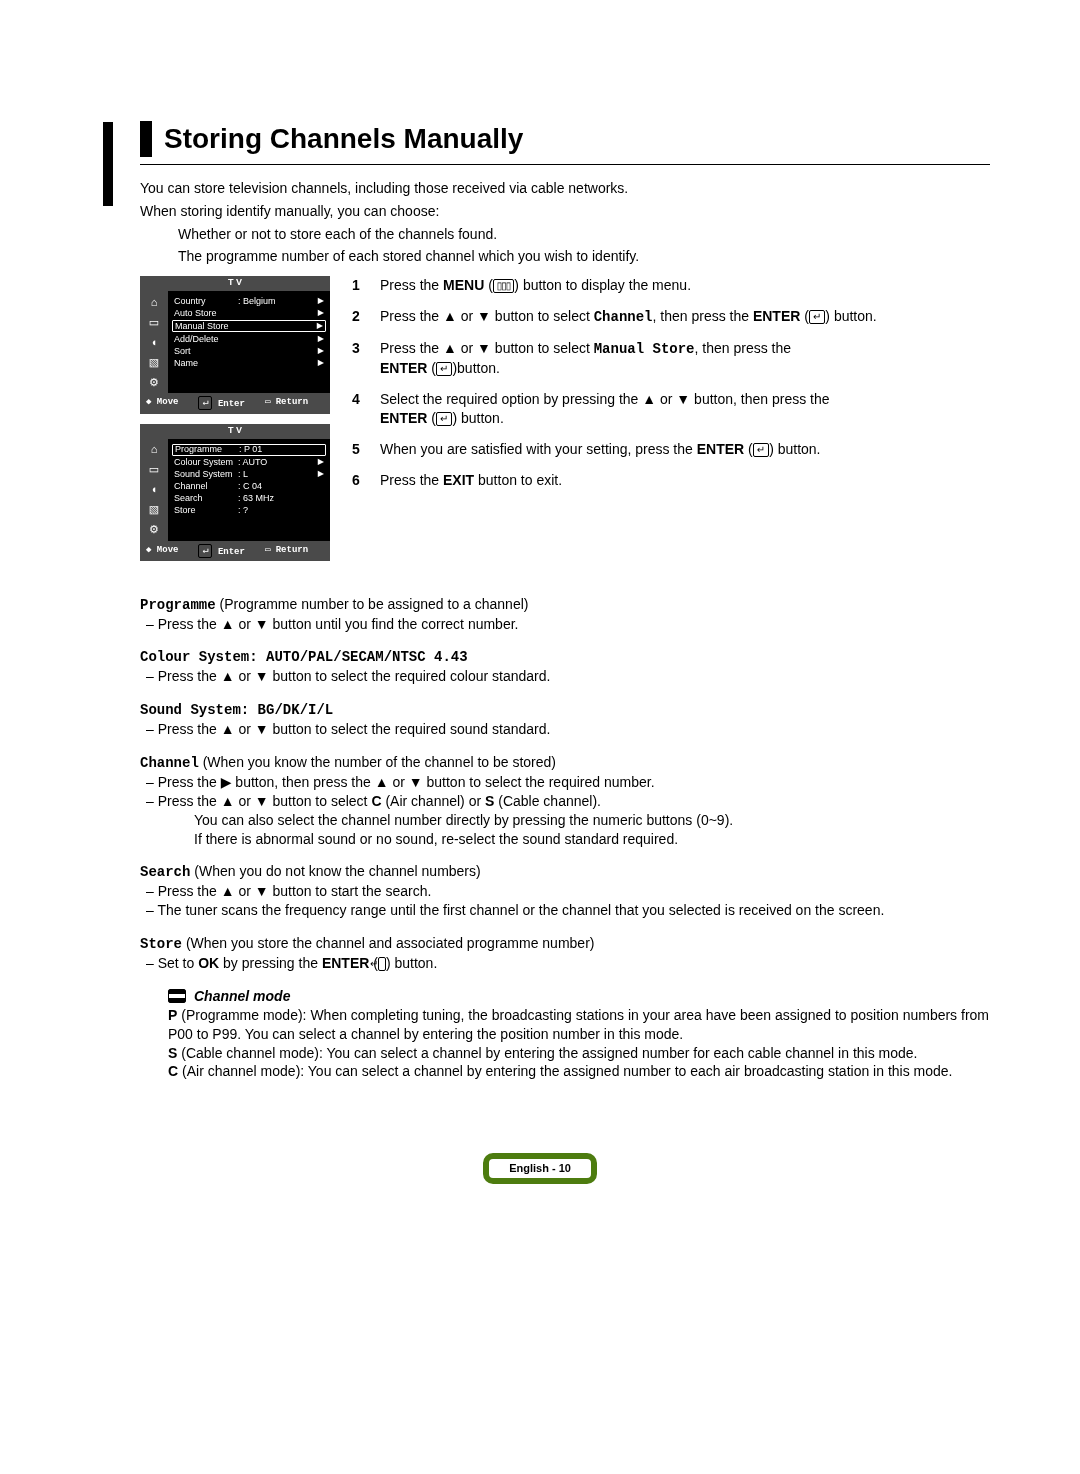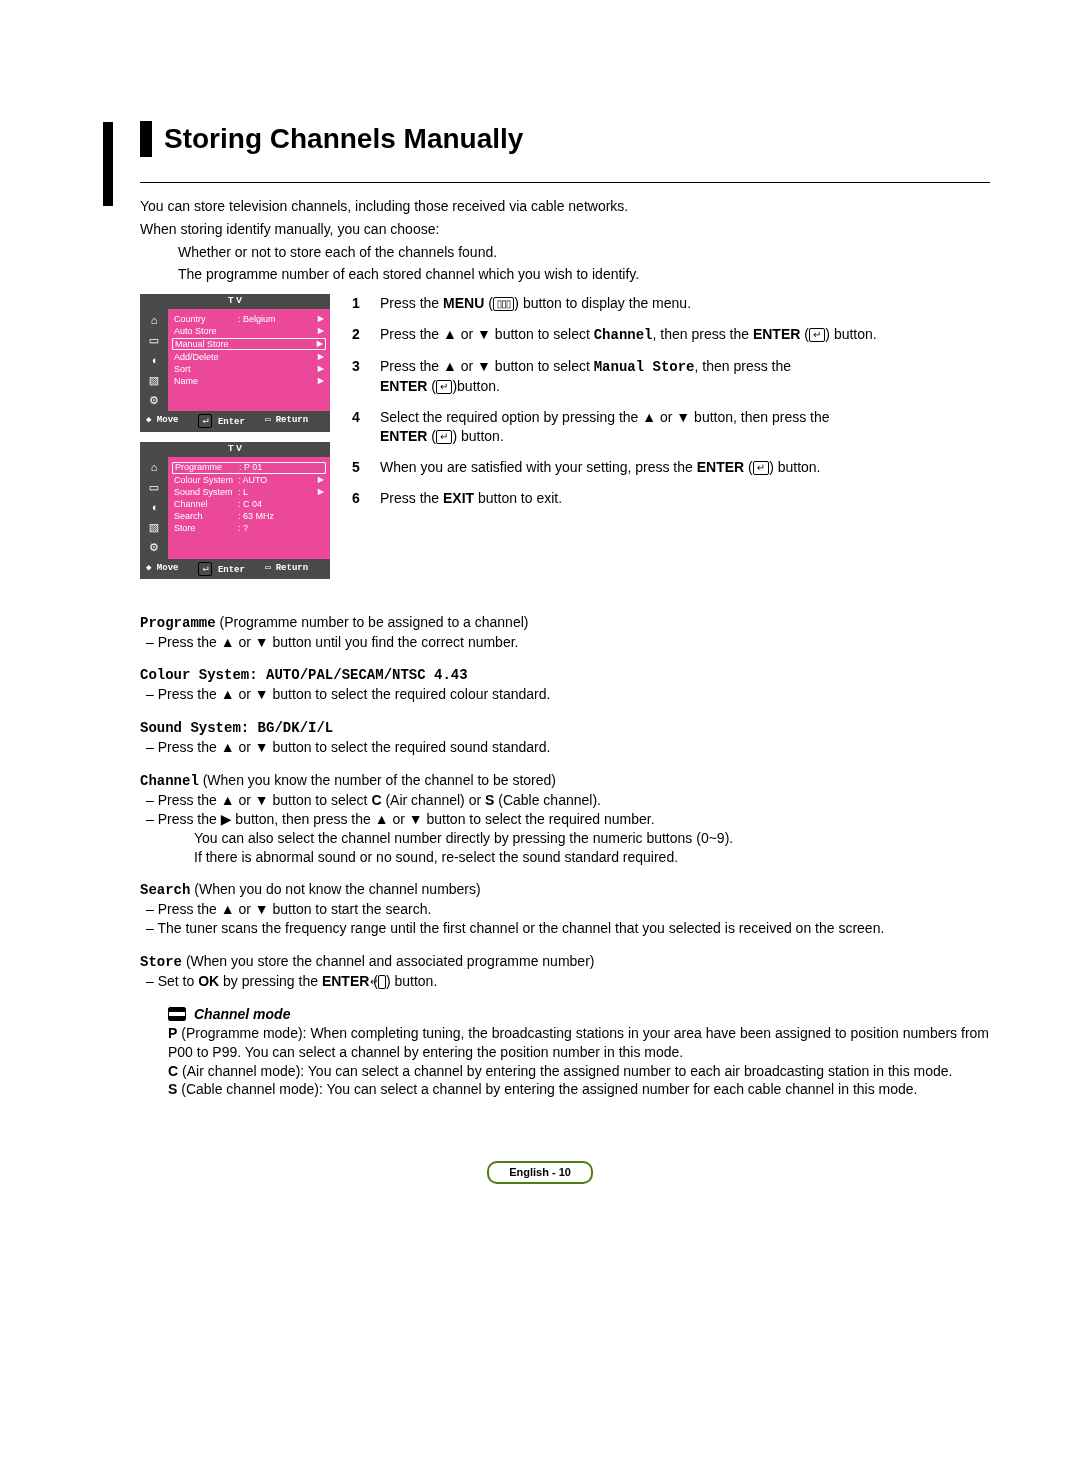--- a/index.html
+++ b/index.html
@@ -15,21 +15,21 @@
   .page {
     width: 1080px;
     height: 1474px;
     position: relative;
     padding: 120px 90px 40px 140px;
     background: #fff;
   }
   .title-wrap {
     display: flex;
     align-items: center;
-    margin-bottom: 24px;
+    margin-bottom: 6px;
   }
   .title-bar {
     width: 12px;
     height: 36px;
     background: #000;
     margin-right: 12px;
   }
   .title {
     font-size: 28px;
     font-weight: bold;
@@ -75,21 +75,21 @@
     padding: 4px 0;
     gap: 6px;
   }
   .osd-icons .ic {
     width: 16px; height: 14px;
     display: flex; align-items: center; justify-content: center;
     font-size: 11px;
   }
   .osd-list {
     flex: 1;
-    background: #ec4899;
+    background: #000000;
     padding: 4px 6px;
   }
   .osd-row {
     display: flex;
     align-items: center;
     height: 12px;
     gap: 4px;
   }
   .osd-row.hl {
     border: 1px solid #fff;
@@ -157,21 +157,21 @@
   }
   .chmode-body { padding-left: 28px; }
   .footer {
     position: absolute;
     left: 0; right: 0;
     bottom: 290px;
     text-align: center;
   }
   .foot-pill {
     display: inline-block;
-    border: 2px solid #4d7c0f;
+    border: 6px solid #4d7c0f;
     border-radius: 10px;
     padding: 2px 20px;
     font-size: 11px;
     font-weight: bold;
   }
   .left-black {
     position: absolute;
     left: 103px; top: 122px;
     width: 10px; height: 84px;
     background: #000;
@@ -343,43 +343,43 @@
       <div class="def-sub">– <span>Press the ▲ or ▼ button to select the required colour standard.</span></div>
     </div>
 
     <div class="def-block">
       <span class="mono">Sound System: BG/DK/I/L</span>
       <div class="def-sub">– <span>Press the ▲ or ▼ button to select the required sound standard.</span></div>
     </div>
 
     <div class="def-block">
       <span class="mono">Channel</span><span> (When you know the number of the channel to be stored)</span>
+      <div class="def-sub">– <span>Press the ▶ button, then press the ▲ or ▼ button to select the required number.</span></div>
       <div class="def-sub">– <span>Press the ▲ or ▼ button to select </span><span class="b">C</span><span> (Air channel) or </span><span class="b">S</span><span> (Cable channel).</span></div>
-      <div class="def-sub">– <span>Press the ▶ button, then press the ▲ or ▼ button to select the required number.</span></div>
       <div class="def-sub2">You can also select the channel number directly by pressing the numeric buttons (0~9).</div>
       <div class="def-sub2">If there is abnormal sound or no sound, re-select the sound standard required.</div>
     </div>
 
     <div class="def-block">
       <span class="mono">Search</span><span> (When you do not know the channel numbers)</span>
       <div class="def-sub">– <span>Press the ▲ or ▼ button to start the search.</span></div>
       <div class="def-sub">– <span>The tuner scans the frequency range until the first channel or the channel that you selected is received on the screen.</span></div>
     </div>
 
     <div class="def-block">
       <span class="mono">Store</span><span> (When you store the channel and associated programme number)</span>
       <div class="def-sub">– <span>Set to </span><span class="b">OK</span><span> by pressing the </span><span class="b">ENTER</span> (<span class="enter-icon">↵</span>)<span> button.</span></div>
     </div>
 
     <div class="chmode">
       <div class="chmode-title"><span class="note-icon"></span><span>Channel mode</span></div>
       <div class="chmode-body">
         <div><span class="b">P</span><span> (Programme mode): When completing tuning, the broadcasting stations in your area have been assigned to position numbers from P00 to P99. You can select a channel by entering the position number in this mode.</span></div>
+        <div><span class="b">S</span><span> (Cable channel mode): You can select a channel by entering the assigned number for each cable channel in this mode.</span></div>
         <div><span class="b">C</span><span> (Air channel mode): You can select a channel by entering the assigned number to each air broadcasting station in this mode.</span></div>
-        <div><span class="b">S</span><span> (Cable channel mode): You can select a channel by entering the assigned number for each cable channel in this mode.</span></div>
       </div>
     </div>
 
   </div>
 
   <div class="footer">
     <span class="foot-pill">English - 10</span>
   </div>
 </div>
 

